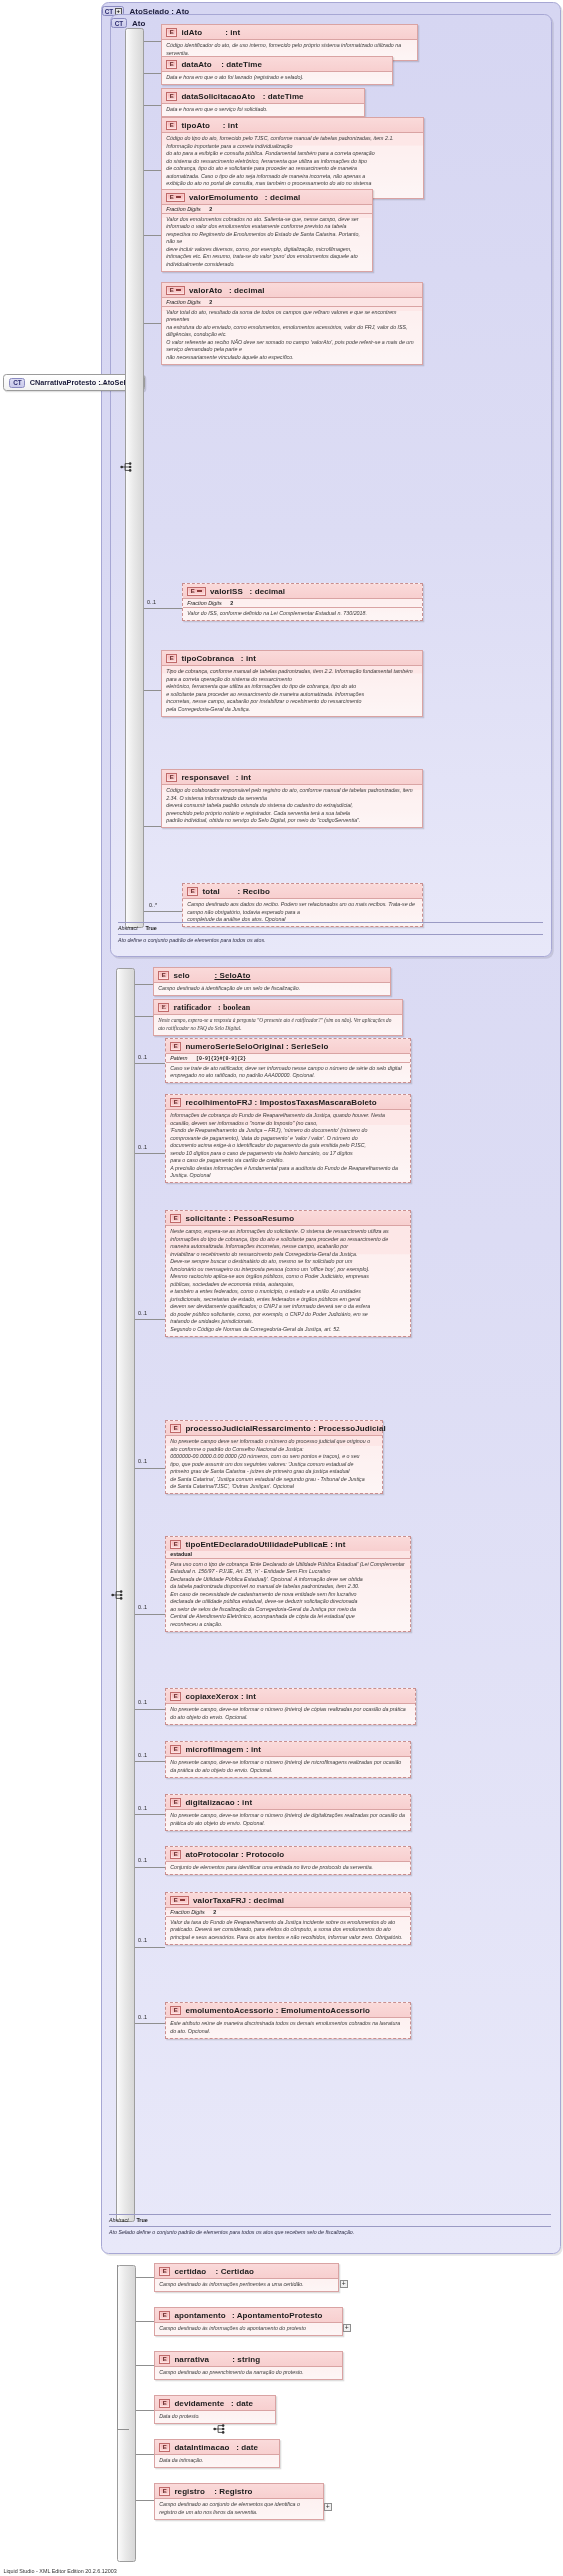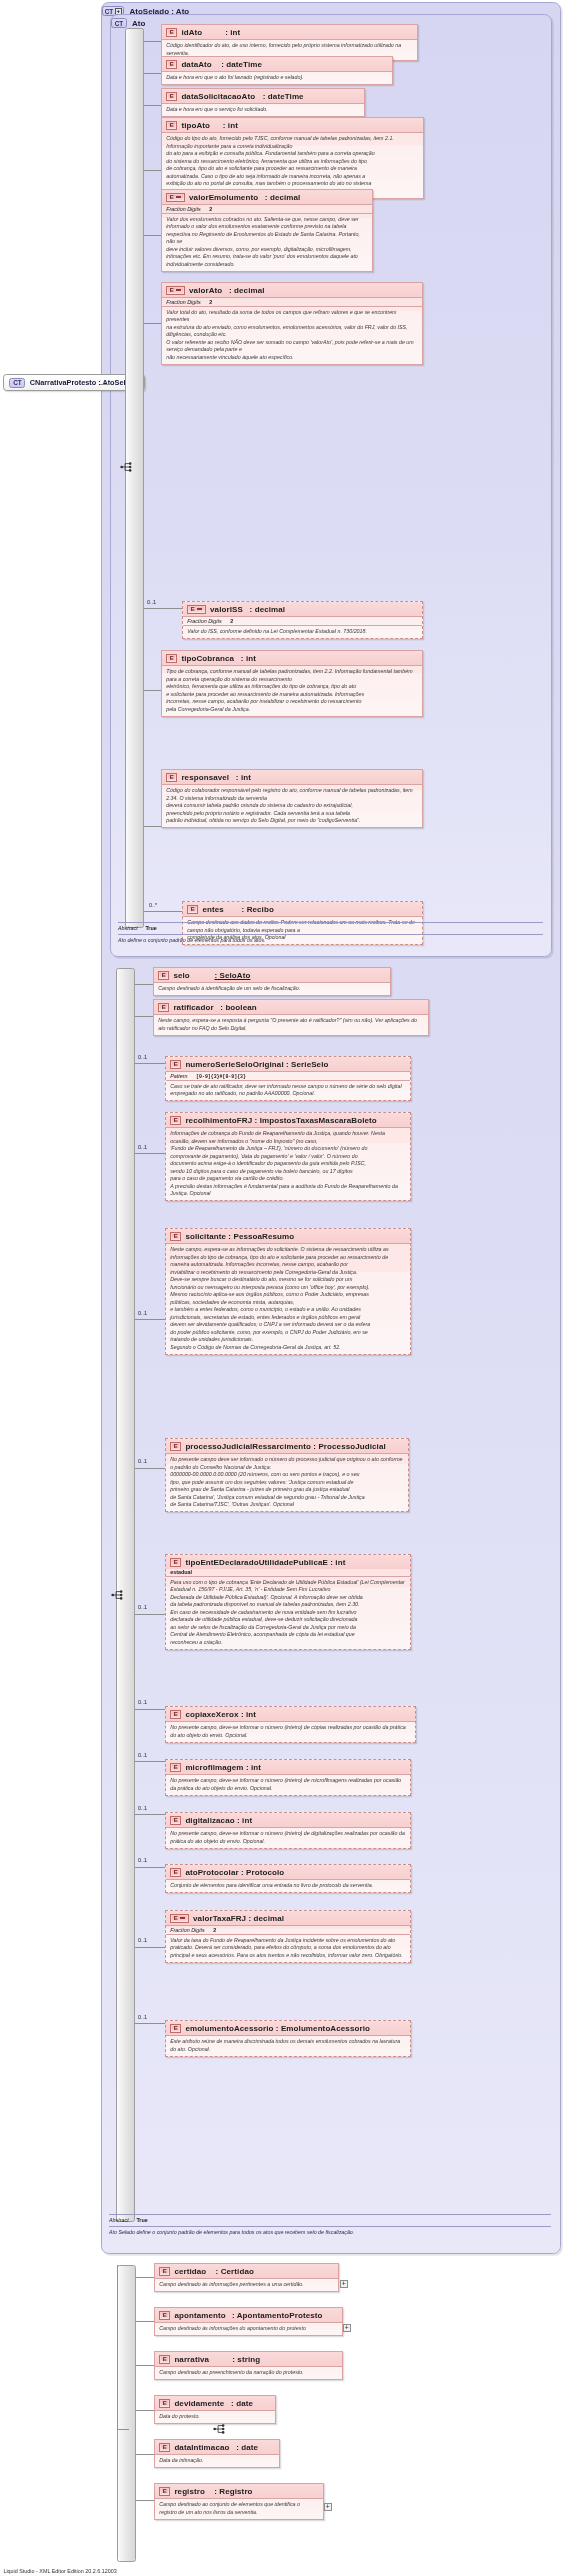--- a/index.html
+++ b/index.html
@@ -10,21 +10,21 @@
     color:#1a1a1a; overflow:hidden;
   }
 
   
   .node {
     position:absolute;
     background:linear-gradient(to bottom,#fbdede 0%,#fcdede 34%,#fdeaea 35%,#fdf2f2 100%);
     border:0.8px solid #d9a3a3;
     box-shadow:1.3px 1.3px 0 rgba(0,0,0,0.13);
   }
-  .node.opt { border:0.8px dashed #c98e8e;margin-top:18px; }
+  .node.opt { border:0.8px dashed #c98e8e; }
   .node .hdr {
     display:flex; align-items:center; gap:4.2px;
     padding:2.5px 5.1px 2.5px 4.2px;
     background:linear-gradient(to bottom,#fadada 0%,#f7cfcf 100%);
     white-space:nowrap;
   }
   .node .nm {
     font-size:8px; font-weight:bold; letter-spacing:0.1px; color:#1d1d1d;
   }
   .node .body {
@@ -290,21 +290,21 @@
 deverá consumir tabela padrão oriunda do sistema do cadastro do extrajudicial,
 preenchido pelo próprio notário e registrador. Cada serventia terá a sua tabela
 padrão individual, obtida no serviço do Selo Digital, por meio do "codigoServentia".</div>
 </div>
 
 <div class="ln h" style="left:144px; top:911px; width:38px;"></div>
 <div class="card" style="left:149px; top:902px;">0..*</div>
 <div class="node opt" style="left:182px; top:883px; width:241px;">
   <div class="hdr">
     <span class="ic">E</span>
-    <span class="nm">entes</span>
+    <span class="nm">total</span>
     <span class="nm" style="margin-left:13.6px;">: Recibo</span>
   </div>
   <div class="body" style="white-space:pre-line;">Campo destinado aos dados do recibo. Podem ser relacionados um ou mais recibos. Trata-se de campo não obrigatório, todavia esperado para a
 completude da análise dos atos. Opcional</div>
 </div>
 
 <div class="hr" style="left:118px; top:922px; width:425px;"></div>
 <div class="abstractrow" style="left:118px; top:925px;">
   <span class="ak">Abstract</span>
   <span class="av">True</span>
@@ -329,21 +329,21 @@
 <div class="node" style="left:153px; top:967px; width:238px;">
   <div class="hdr">
     <span class="ic">E</span>
     <span class="nm">selo</span>
     <span class="nm" style="margin-left:20.4px;text-decoration:underline;">: SeloAto</span>
   </div>
   <div class="body" style="white-space:pre-line;">Campo destinado à identificação de um selo de fiscalização.</div>
 </div>
 
 <div class="ln h" style="left:135px; top:1016px; width:18px;"></div>
-<div class="node" style="left:153px; top:999px; width:276px;">
+<div class="node" style="left:153px; top:999px; width:250px;font-family:Liberation Serif, serif;">
   <div class="hdr">
     <span class="ic">E</span>
     <span class="nm">ratificador</span>
     <span class="nm" style="margin-left:2.5px;">: boolean</span>
   </div>
   <div class="body" style="white-space:pre-line;">Neste campo, espera-se a resposta à pergunta "O presente ato é ratificador?" (sim ou não). Ver aplicações do ato ratificador no FAQ do Selo Digital.</div>
 </div>
 
 <div class="ln h" style="left:135px; top:1063px; width:30px;"></div>
 <div class="card" style="left:138px; top:1054px;">0..1</div>
@@ -392,21 +392,21 @@
 e também a entes federados, como o município, o estado e a união. Ao unidades
 jurisdicionais, secretarias de estado, entes federados e órgãos públicos em geral
 devem ser devidamente qualificados; o CNPJ a ser informado deverá ser o da esfera
 do poder público solicitante, como, por exemplo, o CNPJ do Poder Judiciário, em se
 tratando de unidades jurisdicionais.
 Segundo o Código de Normas da Corregedoria-Geral da Justiça, art. 52.</div>
 </div>
 
 <div class="ln h" style="left:135px; top:1468px; width:30px;"></div>
 <div class="card" style="left:138px; top:1458px;">0..1</div>
-<div class="node opt" style="left:165px; top:1420px; width:244px;">
+<div class="node opt" style="left:165px; top:1420px; width:218px;">
   <div class="hdr">
     <span class="ic">E</span>
     <span class="nm">processoJudicialRessarcimento : ProcessoJudicial</span>
   </div>
   <div class="body" style="white-space:pre-line;">No presente campo deve ser informado o número do processo judicial que originou o ato conforme o padrão do Conselho Nacional de Justiça:
 0000000-00.0000.0.00.0000 (20 números, com ou sem pontos e traços), e o seu
 tipo, que pode assumir um dos seguintes valores: 'Justiça comum estadual de
 primeiro grau de Santa Catarina - juízes de primeiro grau da justiça estadual
 de Santa Catarina', 'Justiça comum estadual de segundo grau - Tribunal de Justiça
 de Santa Catarina/TJSC', 'Outras Justiças'. Opcional</div>

